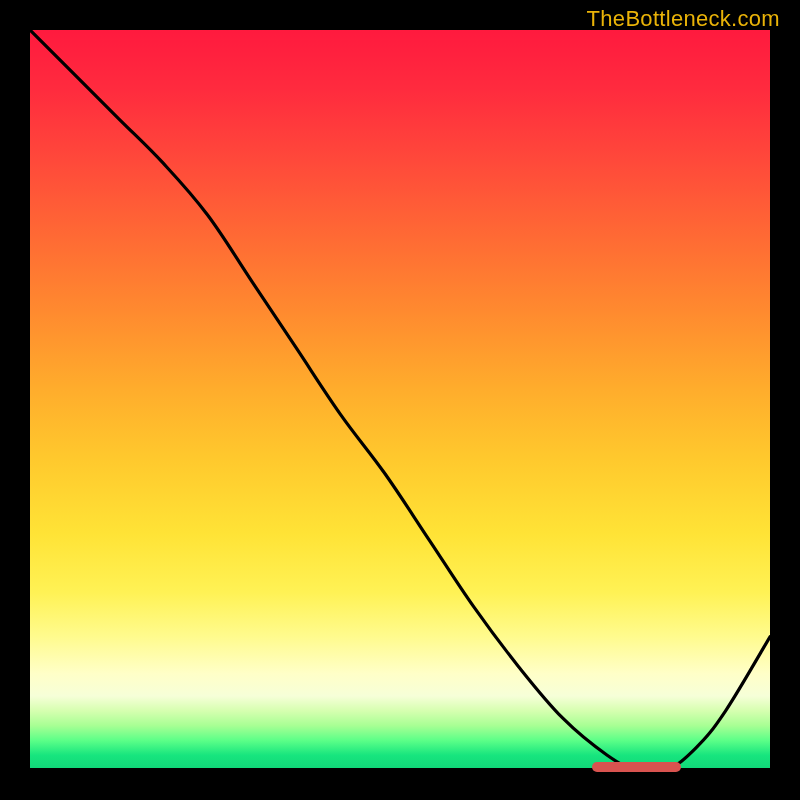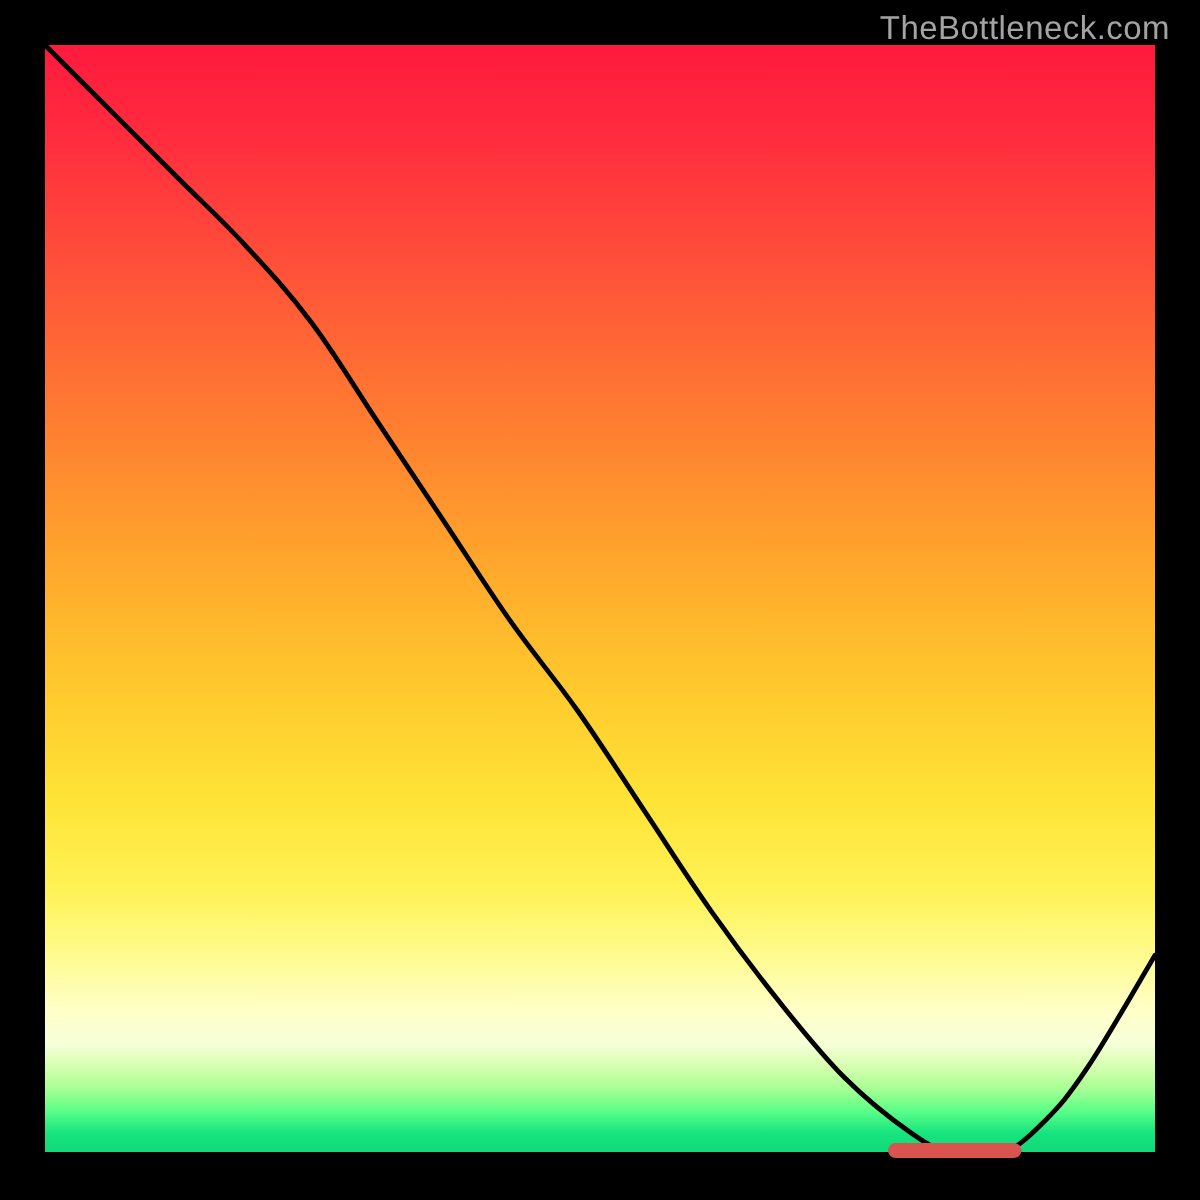--- a/index.html
+++ b/index.html
@@ -14,21 +14,21 @@
   .page {
     position: relative;
     width: 800px;
     height: 800px;
     background: #000;
   }
   .watermark {
     position: absolute;
     top: 6px;
     right: 20px;
-    color: #a3a3a3;
+    color: #eab308;
     font-size: 22px;
     font-weight: 500;
     letter-spacing: 0.3px;
     z-index: 50;
   }
   .plot-inner {
     position: absolute;
     left: 30px;
     top: 30px;
     width: 740px;

